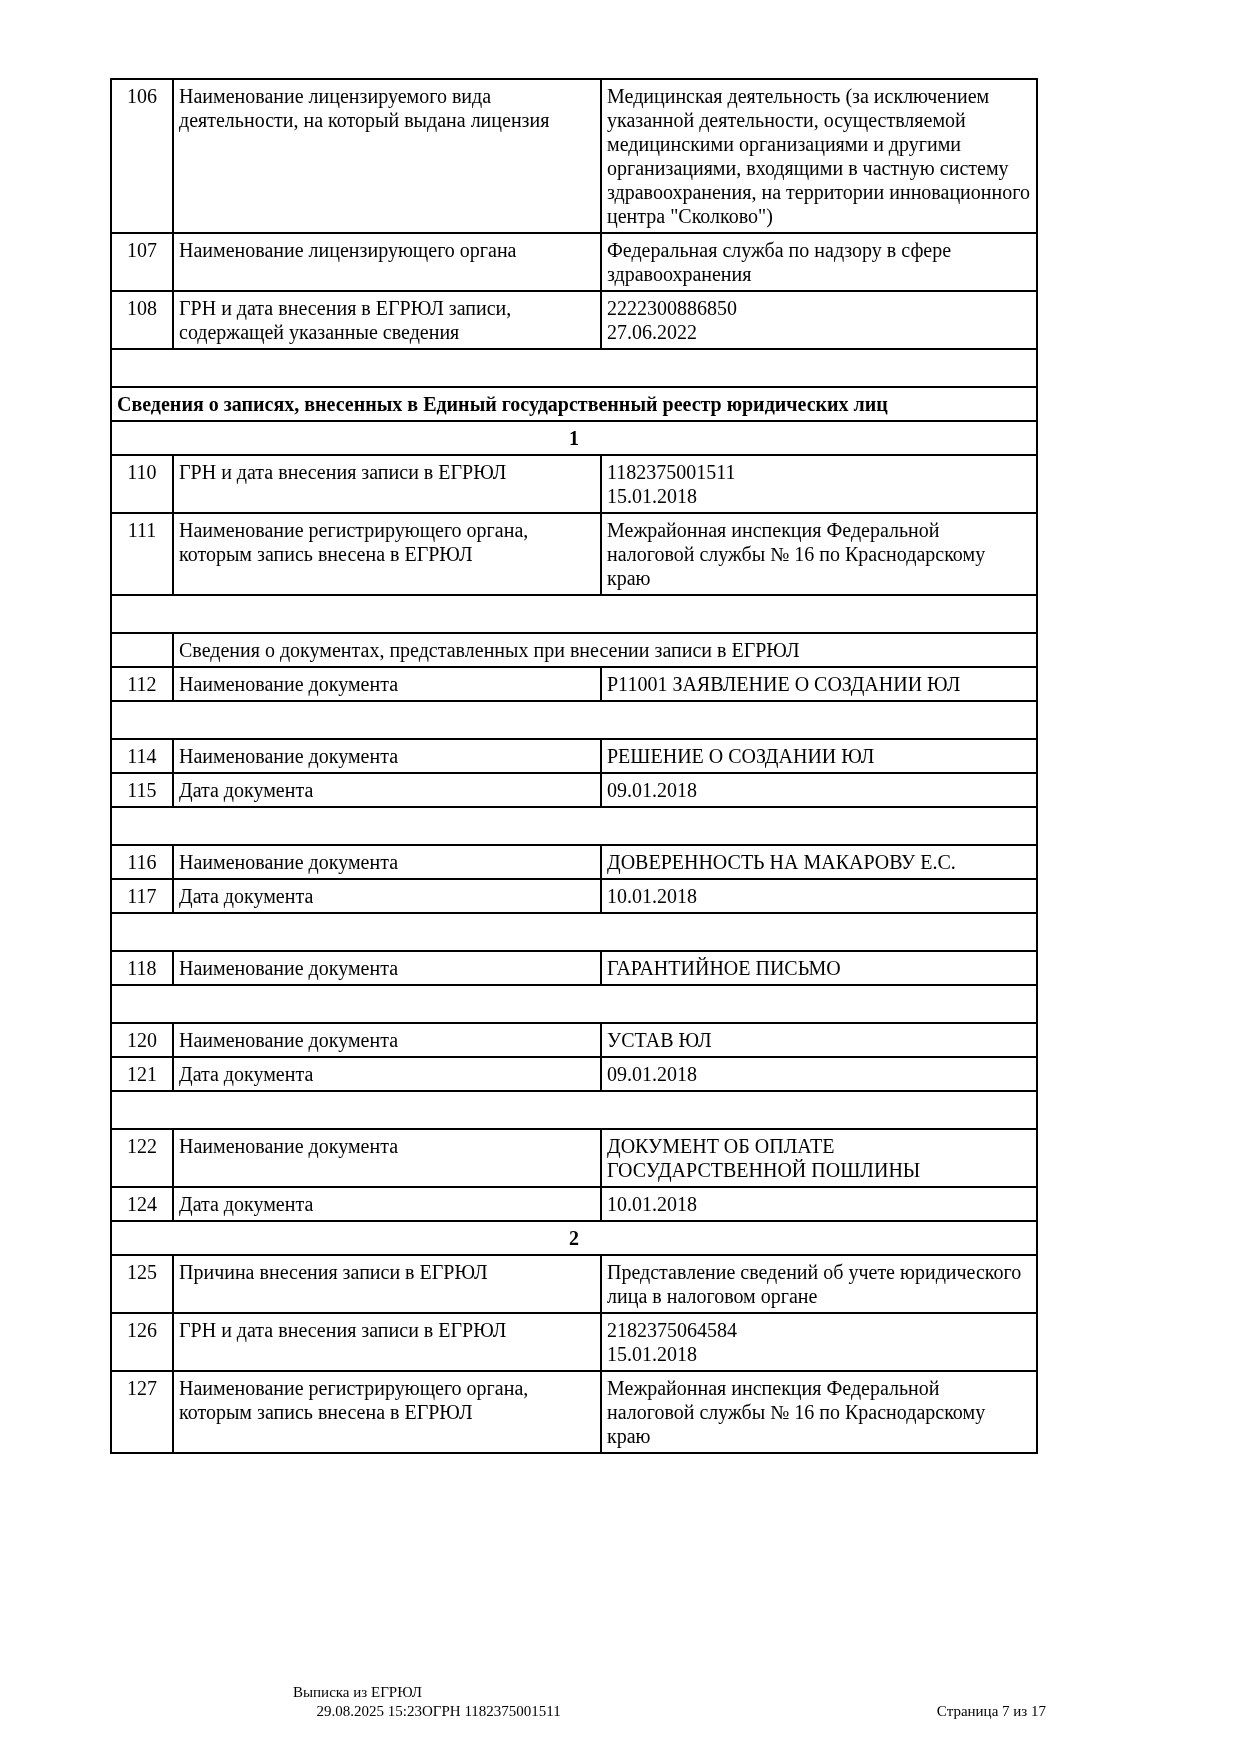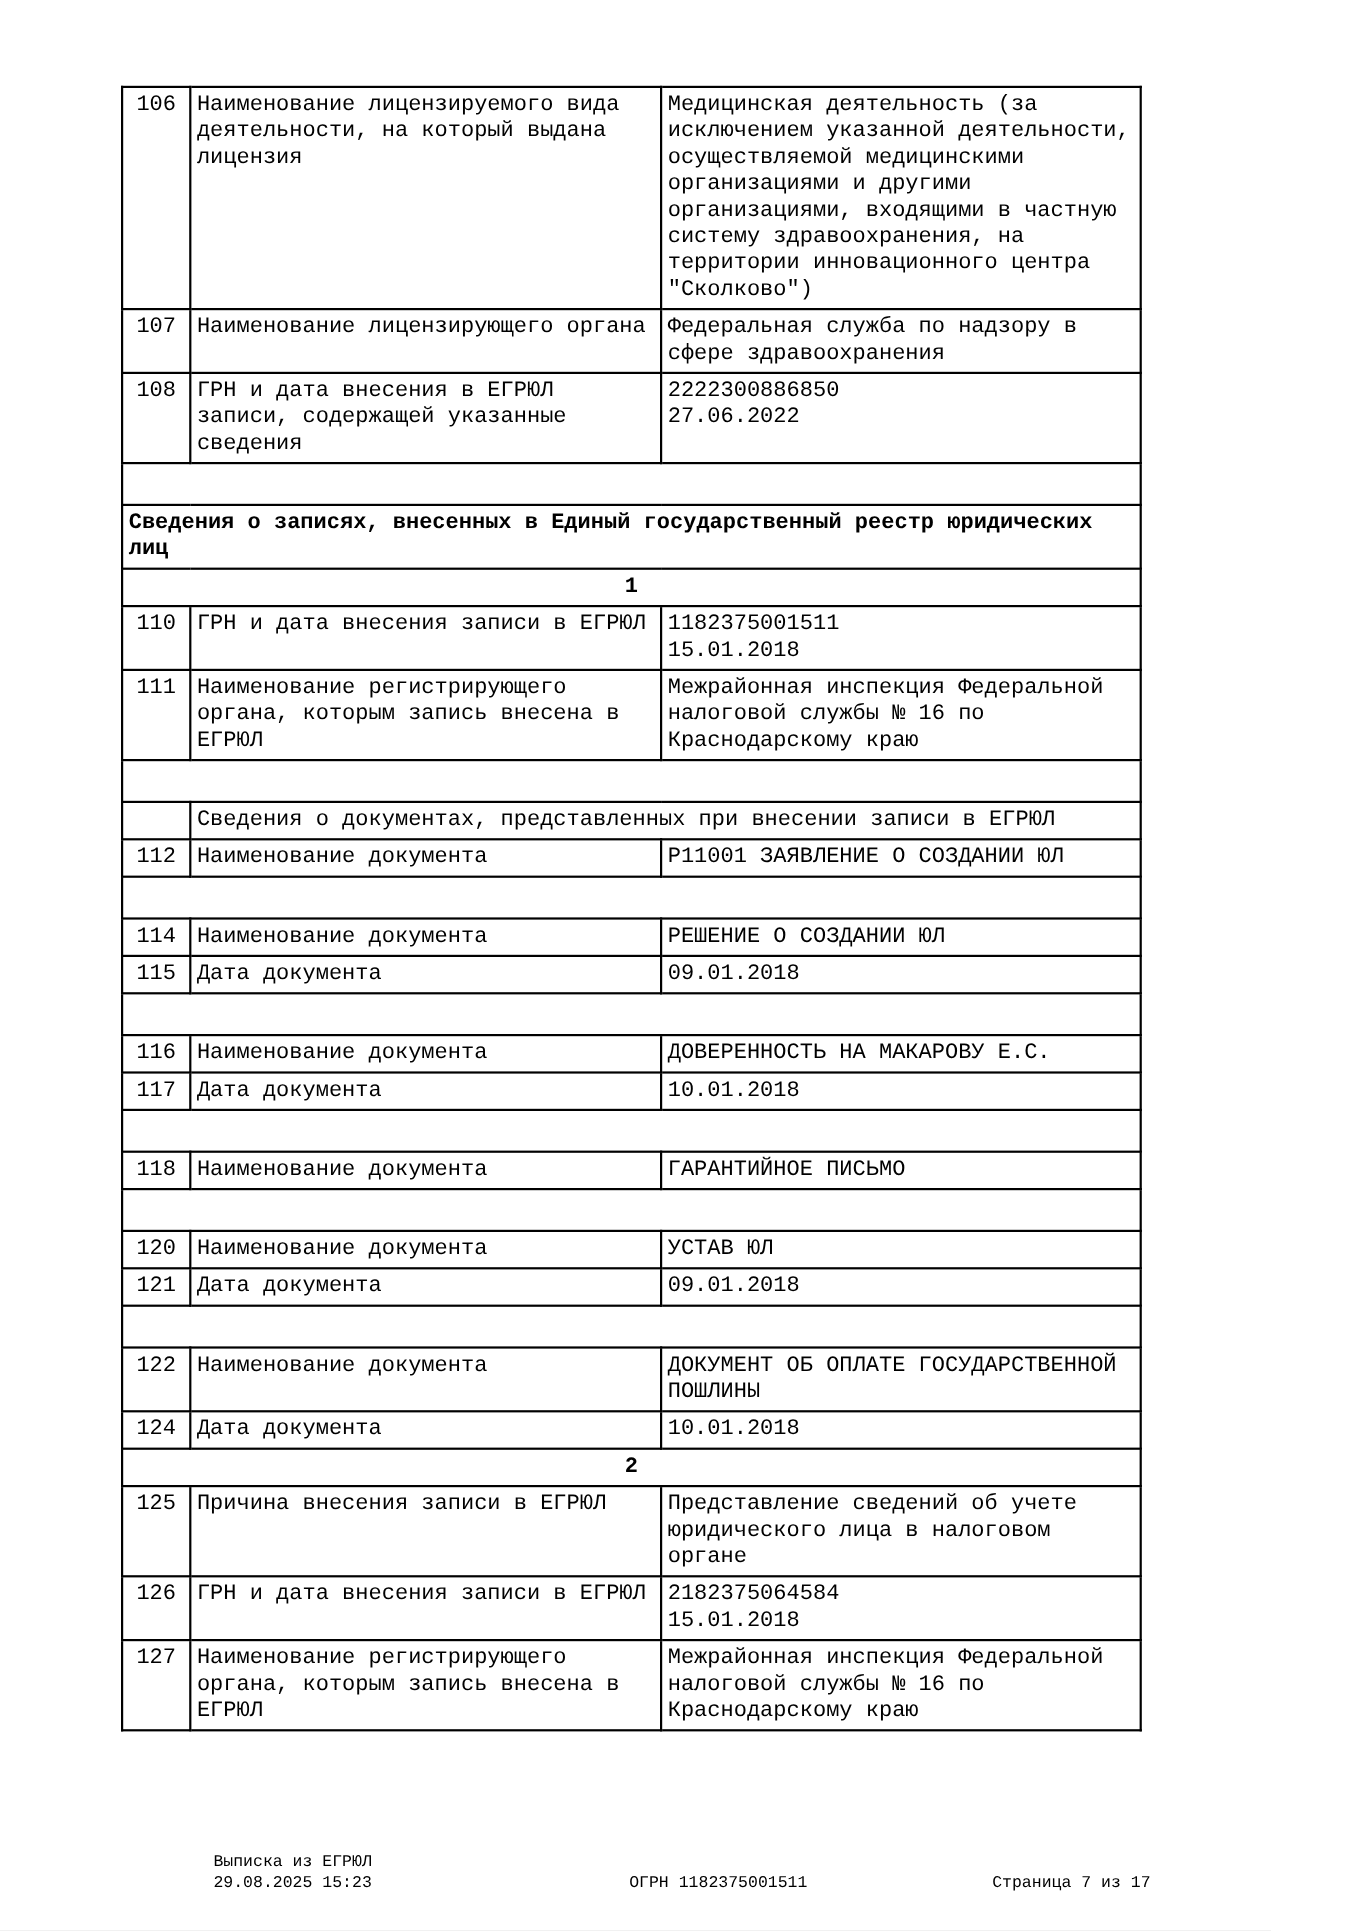--- a/index.html
+++ b/index.html
@@ -3,21 +3,21 @@
 <meta charset="utf-8">
 <style>
   * { margin:0; padding:0; box-sizing:border-box; }
   html, body { background:#e8e8e8; }
   .page {
     position:relative;
     width:1240px;
     height:1755px;
     margin:0 auto;
     background:#ffffff;
-    font-family:Liberation Mono, monospace;
+    font-family:Liberation Serif, serif;
     color:#000;
     overflow:hidden;
   }
   table.doc {
     position:absolute;
     left:110px;
     top:78px;
     width:926px;
     border-collapse:collapse;
     table-layout:fixed;
@@ -45,22 +45,22 @@
   .footer {
     position:absolute;
     left:110px;
     top:1683px;
     width:936px;
     display:flex;
     align-items:flex-end;
     font-size:15px;
     line-height:19px;
   }
-  .footer .f-left   { flex:1; text-align:center; }
-  .footer .f-center { flex:1; text-align:right; }
+  .footer .f-left   { flex:1; text-align:right; }
+  .footer .f-center { flex:1; text-align:left; }
   .footer .f-right  { flex:1; text-align:right; }
 </style>
 </head>
 <body>
 
 <div class="page">
 
   <table class="doc">
     <colgroup>
       <col style="width:62px">

